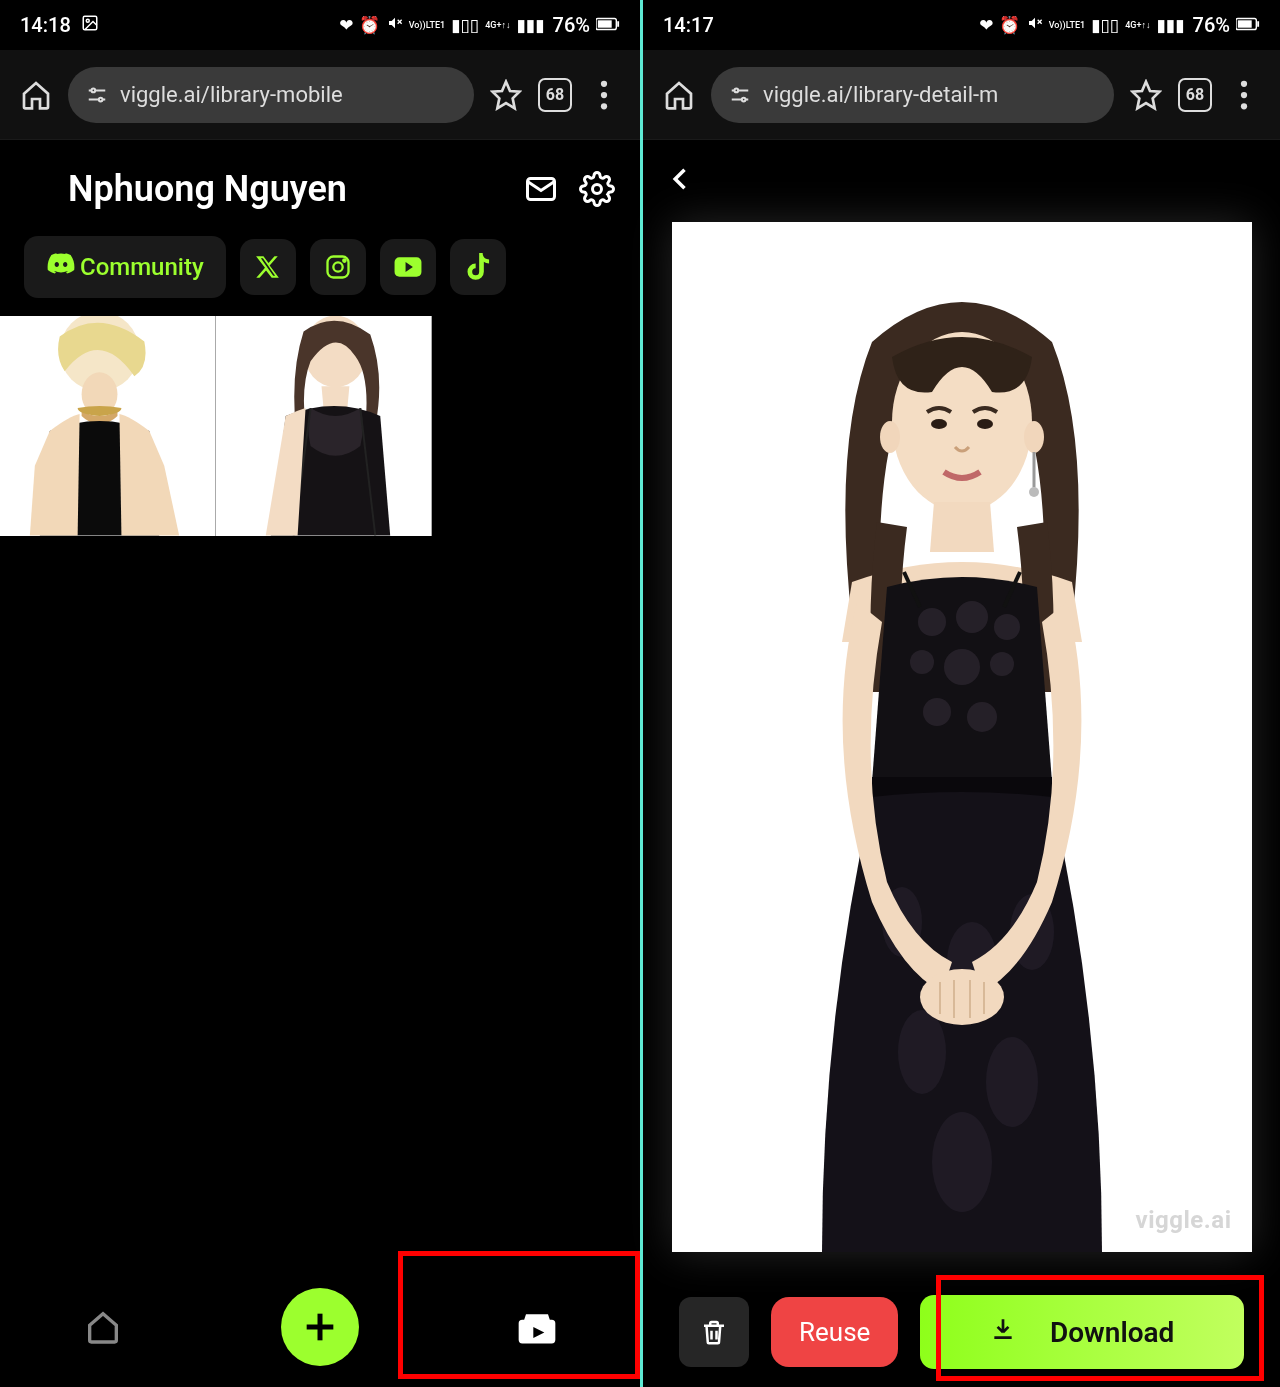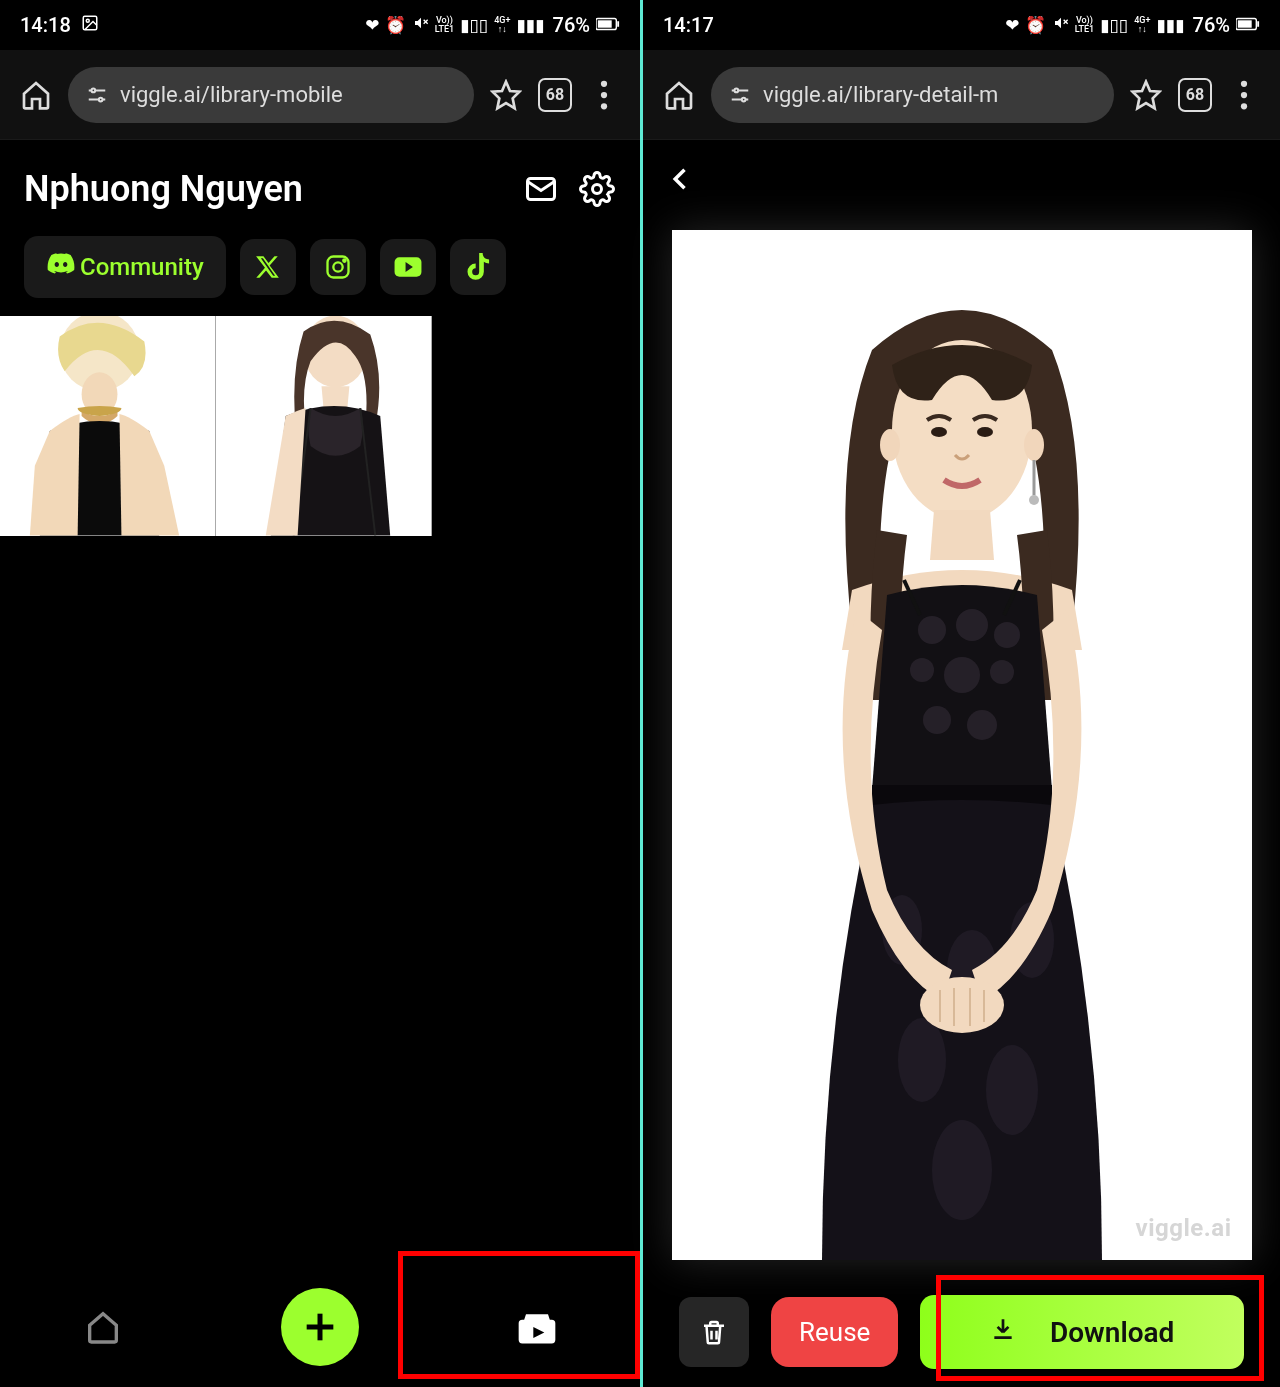--- a/index.html
+++ b/index.html
@@ -29,21 +29,21 @@
     justify-content: space-between;
     align-items: center;
     padding: 0 20px;
     font-size: 20px;
     font-weight: 500;
   }
   .status-left { display: flex; gap: 10px; align-items: center; }
   .status-right { display: flex; gap: 6px; align-items: center; font-size: 17px; }
   .status-right .pct { font-size: 20px; margin-left: 2px;}
   .mini-ico { display:inline-block; }
-  .lte-badge { font-size:9px; line-height:9px; display:inline-flex; flex-direction:column; align-items:center;}
+  .lte-badge { font-size:9px; line-height:9px; display:inline-flex; flex-direction:row; align-items:center;}
   
   .browser-bar {
     height: 90px;
     background: #111;
     display: flex;
     align-items: center;
     padding: 0 18px;
     gap: 14px;
     border-bottom: 1px solid #1a1a1a;
     text-align: right;
@@ -65,20 +65,21 @@
   }
   .url-pill .lock-tune { width:22px; height:22px;}
   .tab-count {
     width: 34px; height: 34px; border:2.5px solid #ddd; border-radius:7px;
     display:flex; align-items:center; justify-content:center; font-size:16px; font-weight:700; color:#ddd;
   }
   
   .app-header {
     display:flex; align-items:center; justify-content:space-between;
     padding: 28px 24px 18px 24px;
+    margin-left: 44px;
   }
   .app-header h1 { color:#fff; font-size:36px; font-weight:600;}
   .header-actions { display:flex; gap:18px; }
   .header-actions .hicon { width:38px; height:38px; color:#fff; display:flex; align-items:center; justify-content:center;}
   
   .social-row {
     display:flex; gap:14px; padding: 8px 24px 18px 24px; align-items:center;
   }
   .community-btn {
     display:flex; align-items:center; gap:4px;
@@ -112,21 +113,21 @@
   .red-box-left {
     position:absolute; border:5px solid #ff0000;
     bottom:8px; right:0; width:242px; height:128px; pointer-events:none;
   }
   
   .detail-header {
     height:78px; display:flex; align-items:center; padding:0 18px;
   }
   .back-btn { width:40px; height:40px; color:#fff; display:flex; align-items:center; justify-content:center;}
   .detail-image {
-    margin:12px auto; width:580px; height:1030px; background:#fff; position:relative;
+    margin:4px auto; width:580px; height:1030px; background:#fff; position:relative;
     box-shadow: 0 0 40px rgba(255,255,255,0.15);
   }
   .detail-image svg { width:100%; height:100%; }
   .watermark {
     position:absolute; bottom:18px; right:20px; color:#cfcfcf; font-size:24px; font-weight:700;
     letter-spacing:0.5px; opacity:0.85;
   }
   .detail-actions {
     position:absolute; bottom:18px; left:0; right:0;
     display:flex; align-items:center; gap:22px; padding:0 36px;

